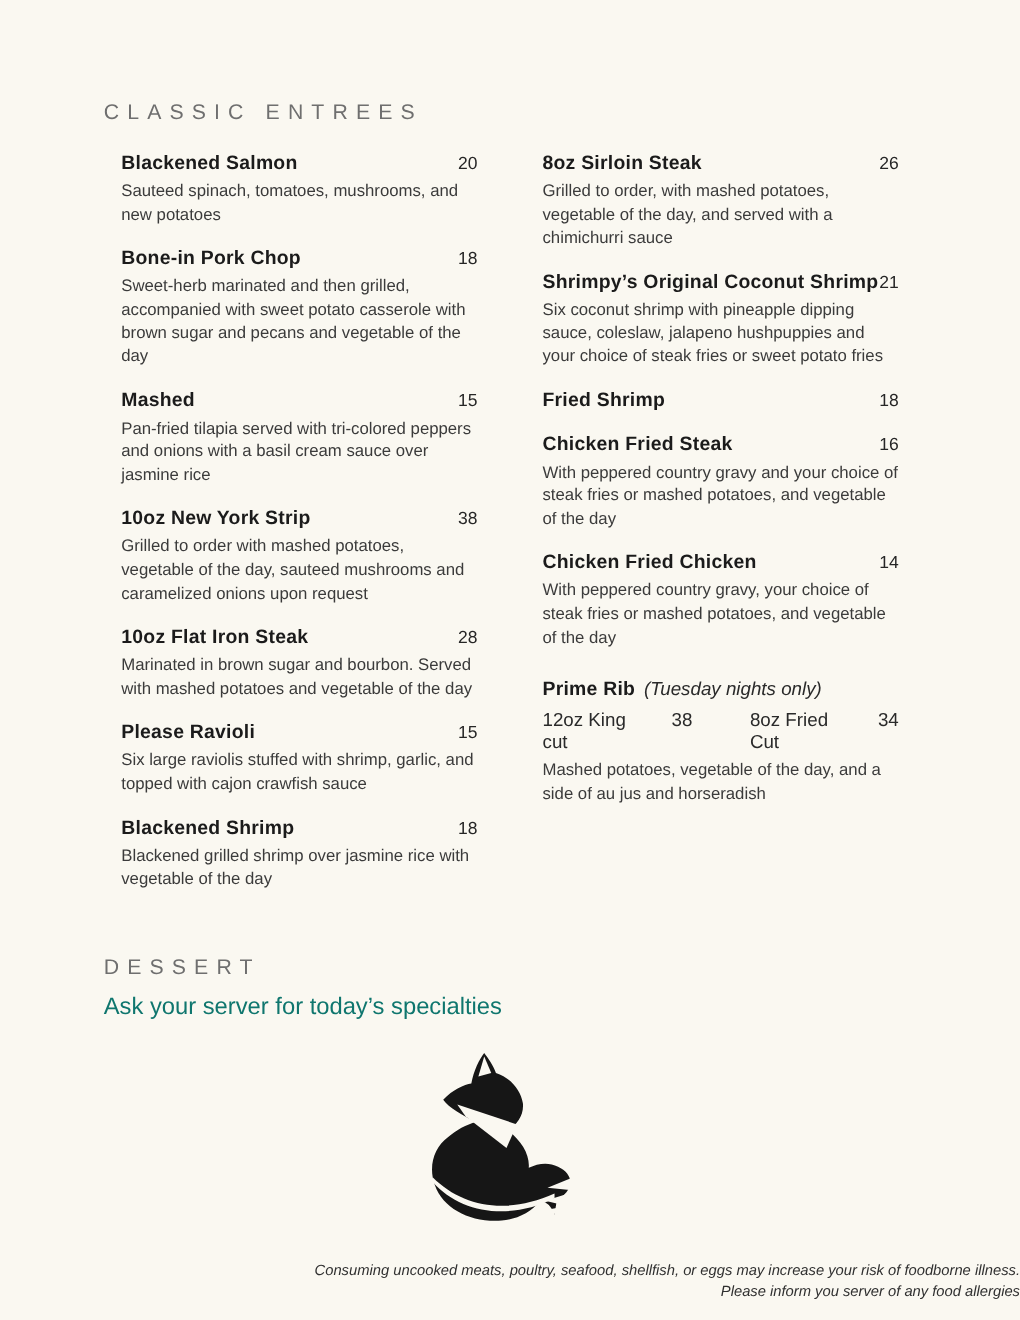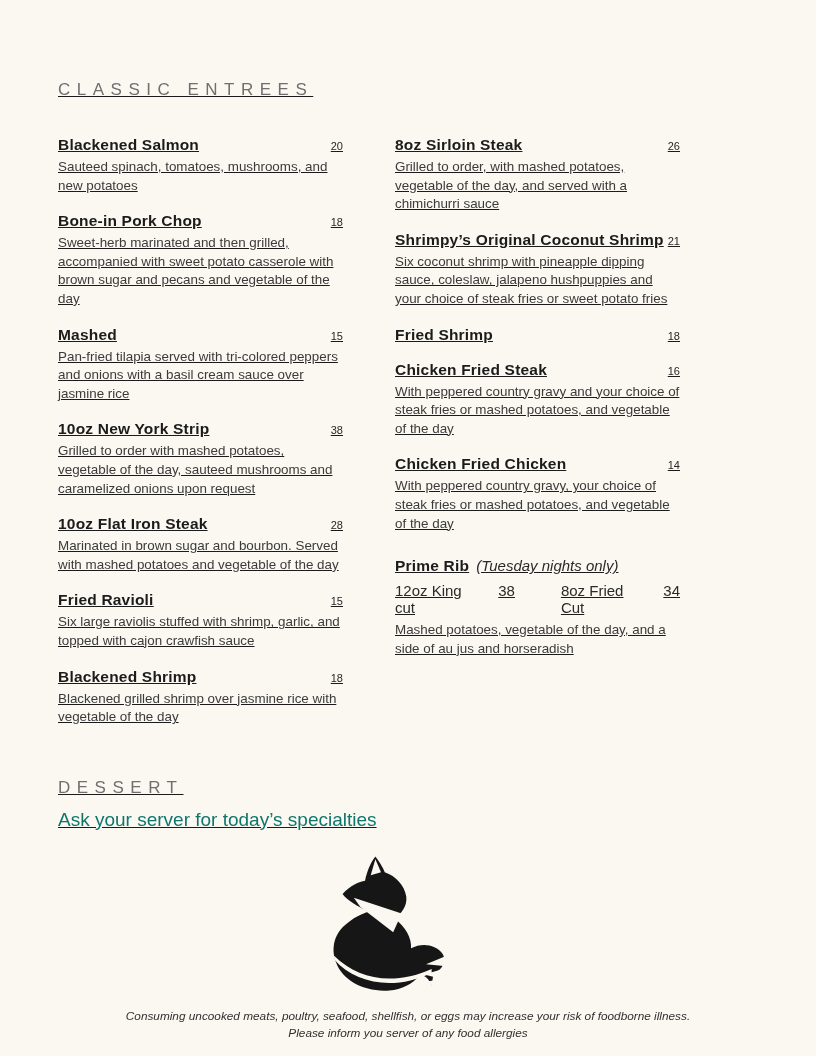--- a/index.html
+++ b/index.html
@@ -2,52 +2,51 @@
 <html><head>
 <meta charset="utf-8">
 <style>
   html,body { margin:0; padding:0; background:#e8e6df; }
   .page {
     position:relative;
     width:816px; height:1056px;
     margin:0 auto;
     background:#faf8f1;
     box-sizing:border-box;
-    padding:80px 83px 0 58px;
+    padding:80px 83px 0 83px;
     font-family:"Liberation Sans", sans-serif;
     color:#1b1b1b;
     overflow:hidden;
-    text-decoration:underline;
   }
   .section-title {
     font-size:17px;
     letter-spacing:6.5px;
     font-weight:400;
     color:#6f6f6f;
   }
-  .menu-grid { display:flex; gap:52px; margin-top:36px; }
+  .menu-grid { display:flex; gap:52px; margin-top:22px;justify-content:center; }
   .menu-col { width:285px; }
   .menu-item { margin-bottom:17px; }
   .item-head {
     display:flex; justify-content:space-between; align-items:baseline;
     margin-bottom:4px;
   }
   .item-name { font-weight:700; font-size:15.5px; color:#1b1b1b; letter-spacing:0.2px; }
-  .item-price { font-size:11px; color:#262626; white-space:nowrap; }
+  .item-price { font-size:14px; color:#262626; white-space:nowrap; }
   .item-desc { font-size:13.4px; line-height:18.6px; color:#3b3b3b; }
   .prime-head { display:block; margin-bottom:1px; }
   .item-note { font-weight:400; font-style:italic; font-size:15px; color:#2a2a2a; margin-left:7px; }
   .sizes-row { display:flex; align-items:baseline; font-size:15px; color:#2a2a2a; margin:7px 0 5px 0; }
   .size-price-1 { margin-left:15px; }
   .size-label-2 { margin-left:46px; }
   .size-price-2 { margin-left:15px; }
   .dessert { margin-top:34px; }
   .dessert-text { font-size:19px; color:#0f766e; margin-top:11px; }
   .logo-wrap { display:flex; justify-content:center; margin-top:16px; }
-  .footer { position:absolute; left:0; right:0; bottom:14px; text-align:center; }
+  .footer { position:absolute; left:0; right:0; bottom:14px; text-align:right; }
   .disclaimer { font-style:italic; font-size:11.8px; line-height:17px; color:#303030; }
   .address { margin-top:9px; font-size:13.5px; color:#1f1f1f; }
   .address span { display:inline-block; margin:0 17px; }
 </style>
 </head>
 <body>
 
 <div class="page">
 
   <div class="section-title">CLASSIC ENTREES</div>
@@ -91,21 +90,21 @@
       <div class="menu-item">
         <div class="item-head">
           <span class="item-name">10oz Flat Iron Steak</span>
           <span class="item-price">28</span>
         </div>
         <div class="item-desc">Marinated in brown sugar and bourbon. Served with mashed potatoes and vegetable of the day</div>
       </div>
 
       <div class="menu-item">
         <div class="item-head">
-          <span class="item-name">Fried Ravioli</span>
+          <span class="item-name">Please Ravioli</span>
           <span class="item-price">15</span>
         </div>
         <div class="item-desc">Six large raviolis stuffed with shrimp, garlic, and topped with cajon crawfish sauce</div>
       </div>
 
       <div class="menu-item">
         <div class="item-head">
           <span class="item-name">Blackened Shrimp</span>
           <span class="item-price">18</span>
         </div>

